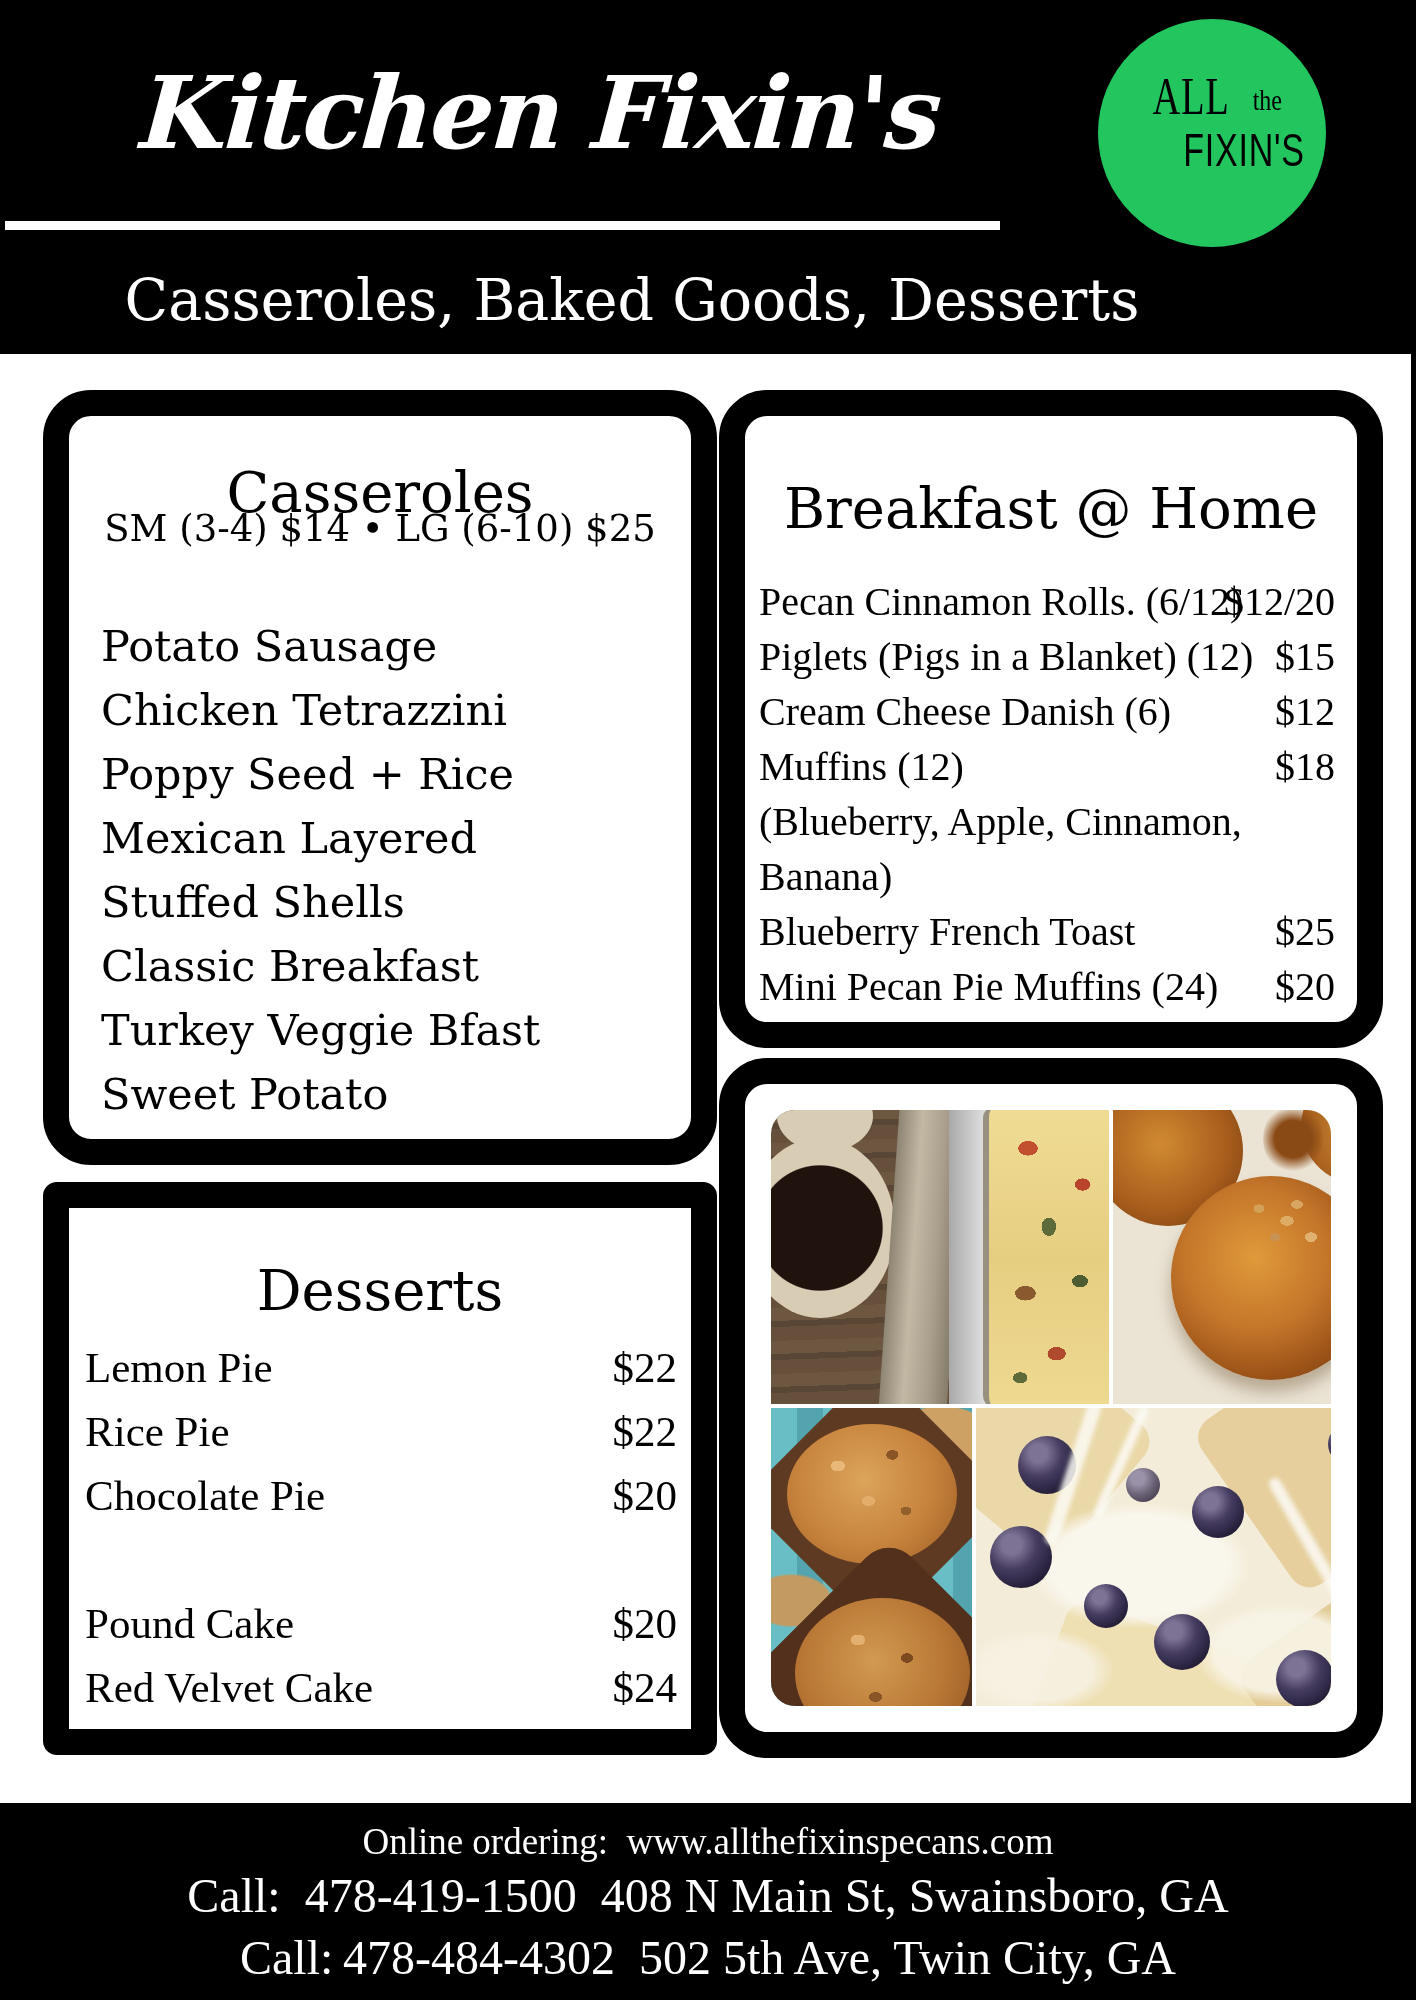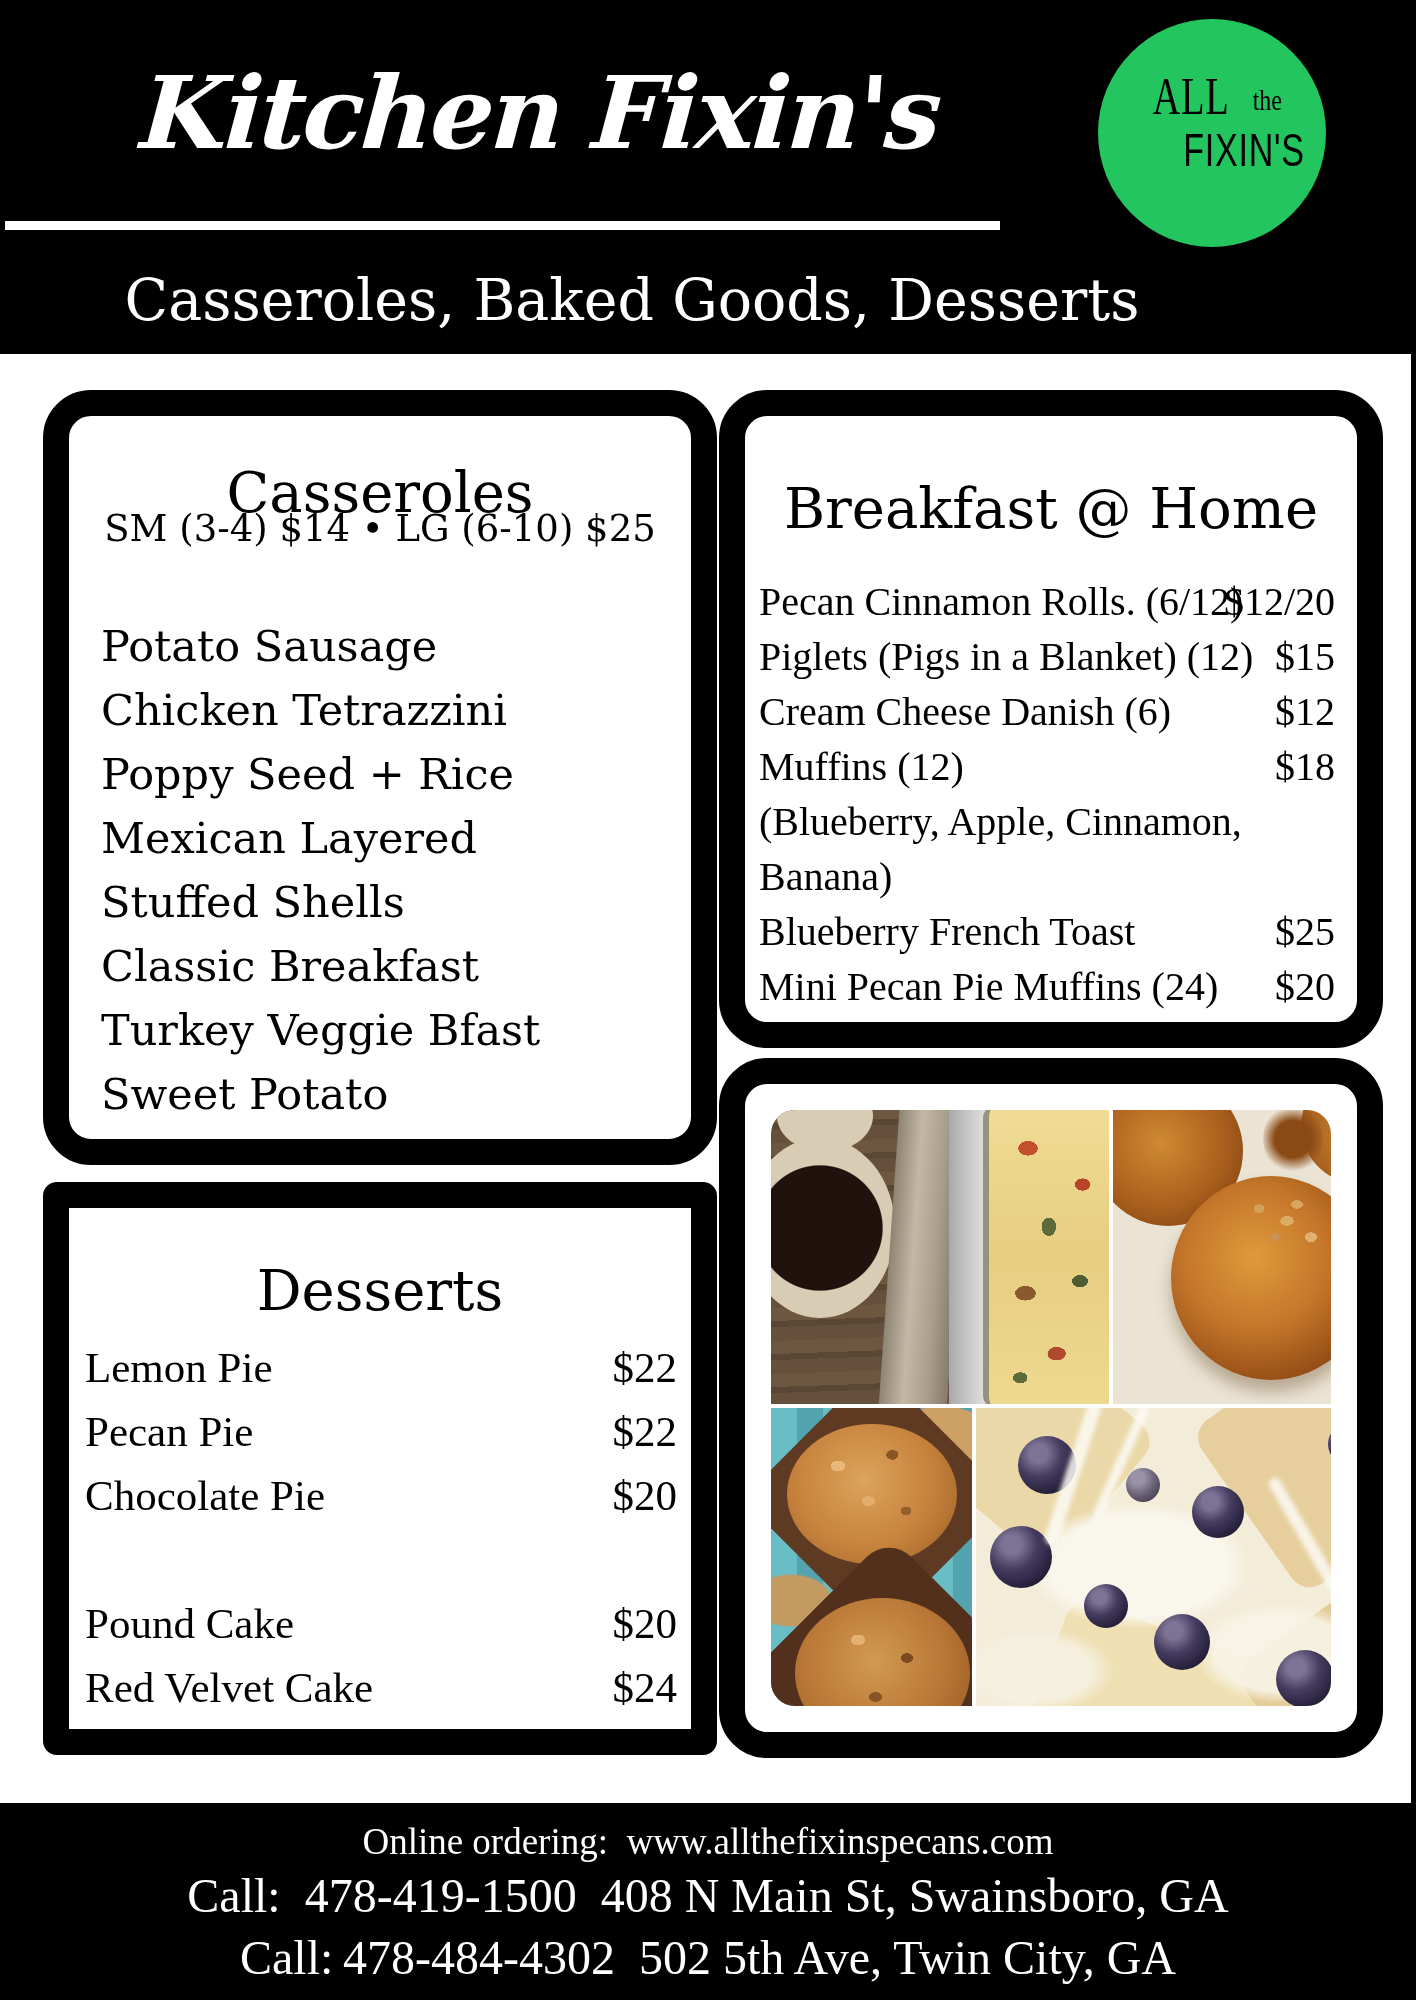--- a/index.html
+++ b/index.html
@@ -226,21 +226,21 @@
     </div>
   </div>
 
   <div class="panel p-dess">
     <div class="ptitle">Desserts</div>
     <div class="menurow" style="top:132px">
       <span class="nm">Lemon Pie</span>
       <span class="pr">$22</span>
     </div>
     <div class="menurow" style="top:196px">
-      <span class="nm">Pecan Pie</span>
+      <span class="nm">Rice Pie</span>
       <span class="pr">$22</span>
     </div>
     <div class="menurow" style="top:260px">
       <span class="nm">Chocolate Pie</span>
       <span class="pr">$20</span>
     </div>
     <div class="menurow" style="top:388px">
       <span class="nm">Pound Cake</span>
       <span class="pr">$20</span>
     </div>

